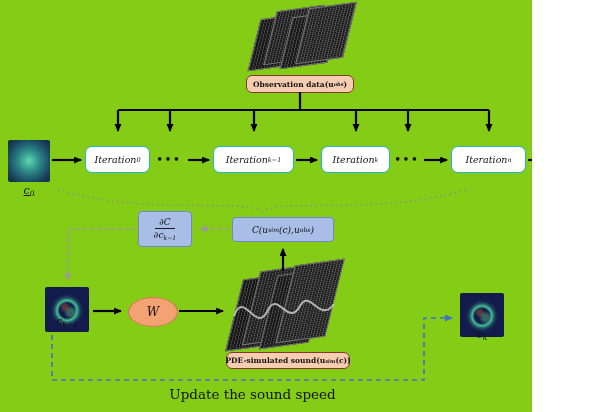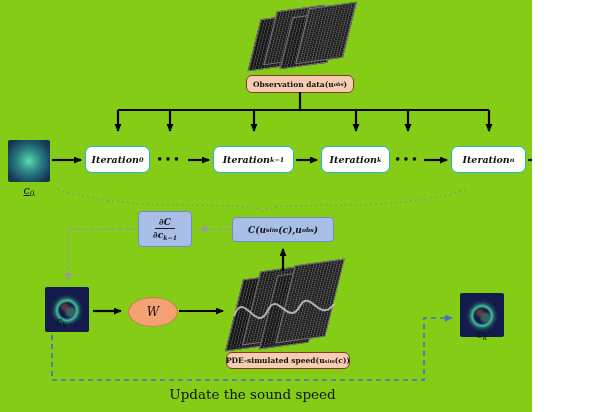--- a/index.html
+++ b/index.html
@@ -18,21 +18,21 @@
         repeating-linear-gradient(90deg, rgba(210,210,210,.22) 0 1px, transparent 1px 3px),
         repeating-linear-gradient(0deg, rgba(0,0,0,.45) 0 1px, transparent 1px 2px);
       transform:skew(-14deg,-8deg);}
   .sl:nth-child(1){background-color:#202020;}
   .sl:nth-child(2){background-color:#2d2d2d;}
   .sl:nth-child(3){background-color:#242424;}
   .sl:nth-child(4){background-color:#323232;}
   .sine{position:absolute;z-index:4;}
 
   
-  .box{display:flex;align-items:center;justify-content:center;z-index:2;box-sizing:border-box;font-weight:bold;}
+  .box{display:flex;align-items:center;justify-content:center;z-index:2;box-sizing:border-box;}
   .box-pink{background:#f7cdb2;border:1px solid #84392b;border-radius:6px;
             font-weight:bold;font-size:7.5px;white-space:nowrap;}
   .box-cyan{background:#fff;border:1.6px solid #22b3d6;border-radius:7px;
             font-style:italic;font-size:9.5px;white-space:nowrap;}
   .box-blue{background:#a8bee7;border:1px solid #6e88c9;border-radius:4px;
             font-style:italic;font-size:9px;white-space:nowrap;}
 
   .s{font-size:68%;vertical-align:-0.28em;font-style:italic;}
 
   
@@ -188,21 +188,21 @@
     <div class="sl" style="left:2px;top:16px;width:48px;height:70px;"></div>
     <div class="sl" style="left:19px;top:8px;width:48px;height:72px;"></div>
     <div class="sl" style="left:36px;top:12px;width:48px;height:72px;"></div>
     <div class="sl" style="left:53px;top:2px;width:48px;height:76px;"></div>
     <svg class="sine" style="left:0;top:18px;" width="104" height="60" viewBox="0 0 104 60">
       <path d="M2,38 C12,10 24,58 36,32 C46,12 56,50 68,28 C78,10 88,46 102,26" stroke="#c9c9c9" stroke-width="2" fill="none" opacity="0.85"></path>
     </svg>
   </div>
 
   <div class="box box-pink abs" style="left:226px;top:352px;width:124px;height:17px;">
-    <span>PDE-simulated speed(</span>
+    <span>PDE-simulated sound(</span>
       <span>u</span>
       <span class="s">sim</span>
       <span>(c))</span>
   </div>
 
   <div class="scan abs" style="left:460px;top:293px;width:44px;height:44px;"></div>
   <div class="map-label abs" style="left:460px;top:328px;width:44px;">
     <span>c</span><span class="s">k</span>
   </div>
 

